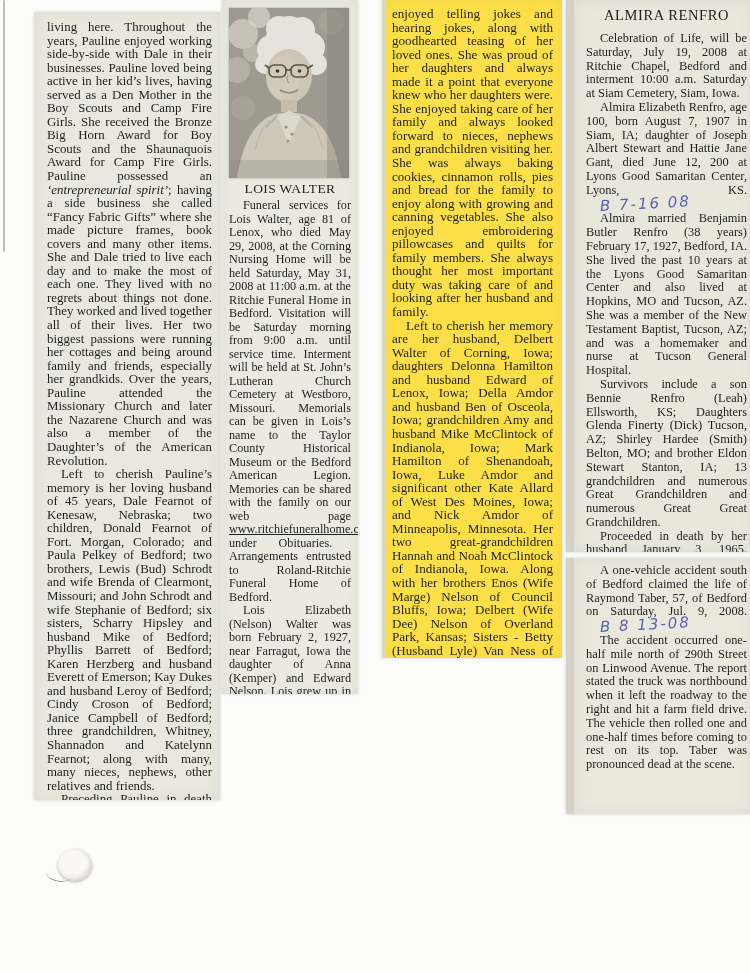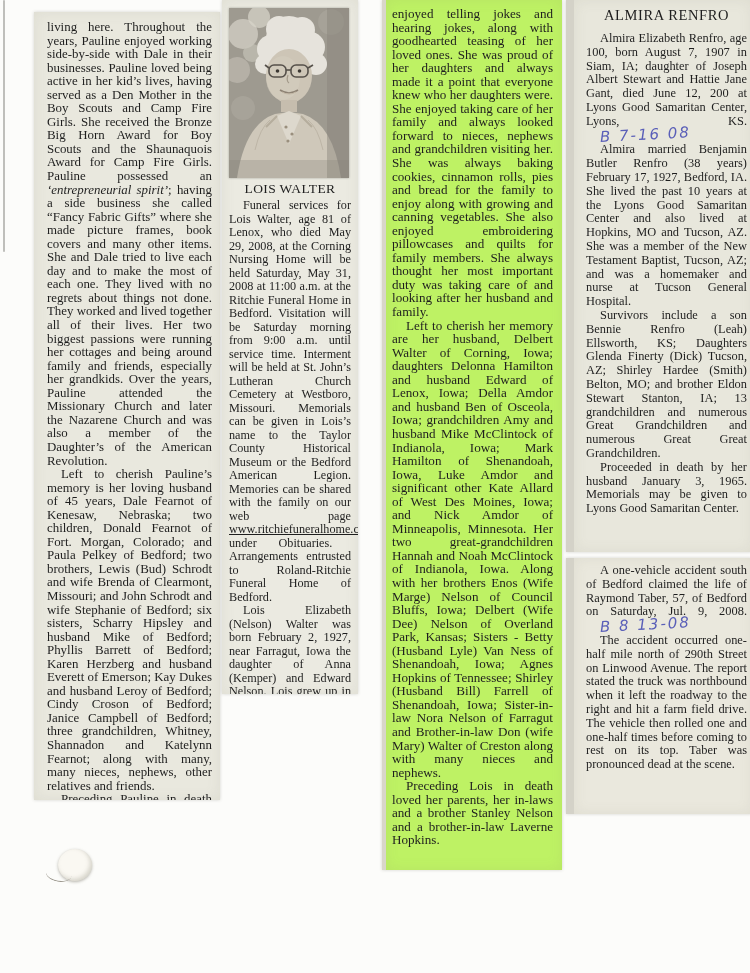--- a/index.html
+++ b/index.html
@@ -17,21 +17,21 @@
     overflow:hidden;
     box-sizing:border-box;
   }
   .coltext{text-align:justify;}
   .coltext p{margin:0;}
   .coltext p.indent{text-indent:14px;}
   .clip1{left:34px;top:12px;width:186px;height:788px;padding:9px 8px 0 13px;}
   .clip1 .coltext{font-size:12.9px;line-height:13.55px;}
   .clip2{left:222px;top:0;width:136px;height:694px;padding:8px 7px 0 7px;background:#ebeae1;}
   .clip2 .coltext{font-size:12.2px;line-height:13.5px;}
-  .clip3{left:382px;top:0;width:180px;height:870px;padding:7px 9px 0 6px;background:#bef264;border-left:4px solid #d9d6cb;}
+  .clip3{left:382px;top:0;width:180px;height:658px;padding:7px 9px 0 6px;background:#fde047;border-left:4px solid #d9d6cb;}
   .clip3 .coltext{font-size:13.1px;line-height:13.55px;}
   .clip4a{left:566px;top:0;width:186px;height:552px;padding:7px 5px 0 12px;background:#e8e7dc;border-left:8px solid #d4d2c8;}
   .clip4b{left:566px;top:558px;width:186px;height:256px;padding:6px 5px 0 12px;background:#eae8dd;border-left:8px solid #d4d2c8;}
   .clip4a .coltext,.clip4b .coltext{font-size:12.4px;line-height:13.8px;}
   .photo-frame{
     margin:0 0 3px 0;width:120px;height:170px;
     box-shadow:0 0 2px rgba(60,60,50,.4);
   }
   .photo-frame svg{display:block;width:120px;height:170px;}
   .caption{
@@ -140,20 +140,21 @@
     <div class="coltext">
         <p class="para"><span>enjoyed telling jokes and hearing jokes, along with goodhearted teasing of her loved ones.  She was proud of her daughters and always made it a point that everyone knew who her daughters were. She enjoyed taking care of her family and always looked forward to nieces, nephews and grandchildren visiting her. She was always baking cookies, cinnamon rolls, pies and bread for the family to enjoy along with growing and canning vegetables.  She also enjoyed embroidering pillowcases and quilts for family members. She always thought her most important duty was taking care of and looking after her husband and family.</span></p>
         <p class="para indent"><span>Left to cherish her memory are her husband, Delbert Walter of Corning, Iowa; daughters Delonna Hamilton and husband Edward of Lenox, Iowa; Della Amdor and husband Ben of Osceola, Iowa; grandchildren Amy and husband Mike McClintock of Indianola, Iowa; Mark Hamilton of Shenandoah, Iowa, Luke Amdor and significant other Kate Allard of West Des Moines, Iowa; and Nick Amdor of Minneapolis, Minnesota.  Her two great-grandchildren Hannah and Noah McClintock of Indianola, Iowa.  Along with her brothers Enos (Wife Marge) Nelson of Council Bluffs, Iowa; Delbert (Wife Dee) Nelson of Overland Park, Kansas; Sisters - Betty (Husband Lyle) Van Ness of Shenandoah, Iowa; Agnes Hopkins of Tennessee; Shirley (Husband Bill) Farrell of Shenandoah, Iowa; Sister-in-law Nora Nelson of Farragut and Brother-in-law Don (wife Mary) Walter of Creston along with many nieces and nephews.</span></p>
         <p class="para indent"><span>Preceding Lois in death loved her parents, her in-laws and a brother Stanley Nelson and a brother-in-law Laverne Hopkins.</span></p>
       </div>
   </article>
 
   <article class="clipping clip4a">
     <h2 class="heading">ALMIRA RENFRO</h2>
     <div class="coltext">
+        <p class="para indent"><span>Celebration of Life, will be Saturday, July 19, 2008 at Ritchie Chapel, Bedford and interment 10:00 a.m. Saturday at Siam Cemetery, Siam, Iowa.</span></p>
         <p class="para indent"><span>Almira Elizabeth Renfro, age 100, born August 7, 1907 in Siam, IA; daughter of Joseph Albert Stewart and Hattie Jane Gant, died June 12, 200 at Lyons Good Samaritan Center, Lyons, KS.  </span><span class="hand-blue">B 7-16 08</span></p>
         <p class="para indent"><span>Almira married Benjamin Butler Renfro (38 years) February 17, 1927, Bedford, IA. She lived the past 10 years at the Lyons Good Samaritan Center and also lived at Hopkins, MO and Tucson, AZ. She was a member of the New Testament Baptist, Tucson, AZ; and was a homemaker and nurse at Tucson General Hospital.</span></p>
         <p class="para indent"><span>Survivors include a son Bennie Renfro (Leah) Ellsworth, KS; Daughters Glenda Finerty (Dick) Tucson, AZ; Shirley Hardee (Smith) Belton, MO; and brother Eldon Stewart Stanton, IA; 13 grandchildren and numerous Great Grandchildren and numerous Great Great Grandchildren.</span></p>
         <p class="para indent"><span>Proceeded in death by her husband January 3, 1965. Memorials may be given to Lyons Good Samaritan Center.</span></p>
       </div>
   </article>
 
   <article class="clipping clip4b">
     <div class="coltext">
         <p class="para indent"><span>A one-vehicle accident south of Bedford claimed the life of Raymond Taber, 57, of Bedford on Saturday, Jul. 9, 2008.   </span><span class="hand-blue">B 8 13-08</span></p>

